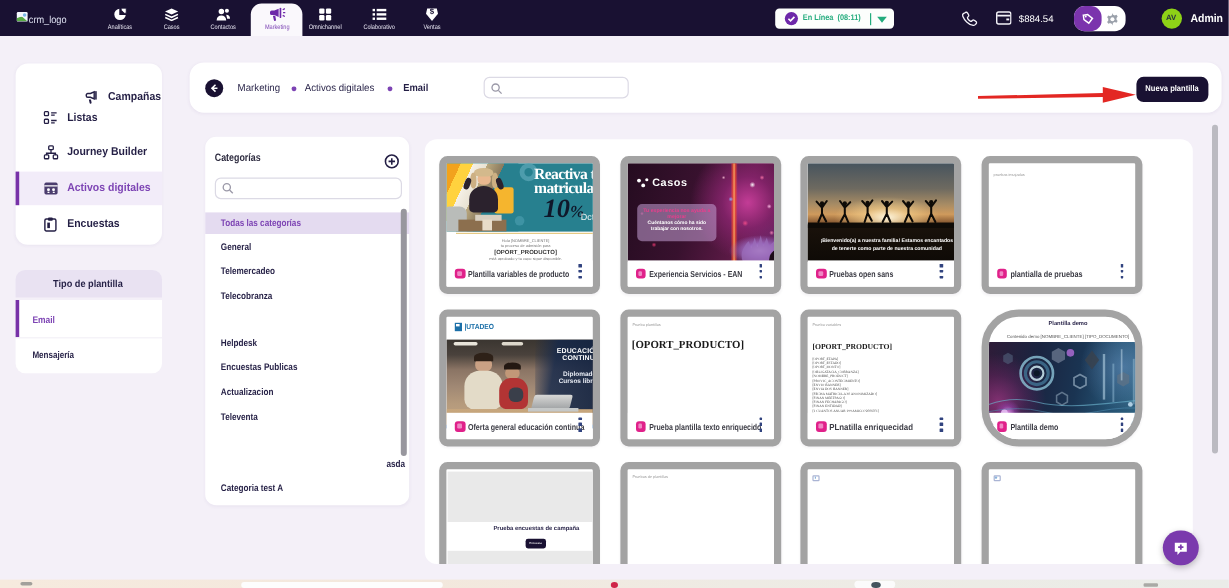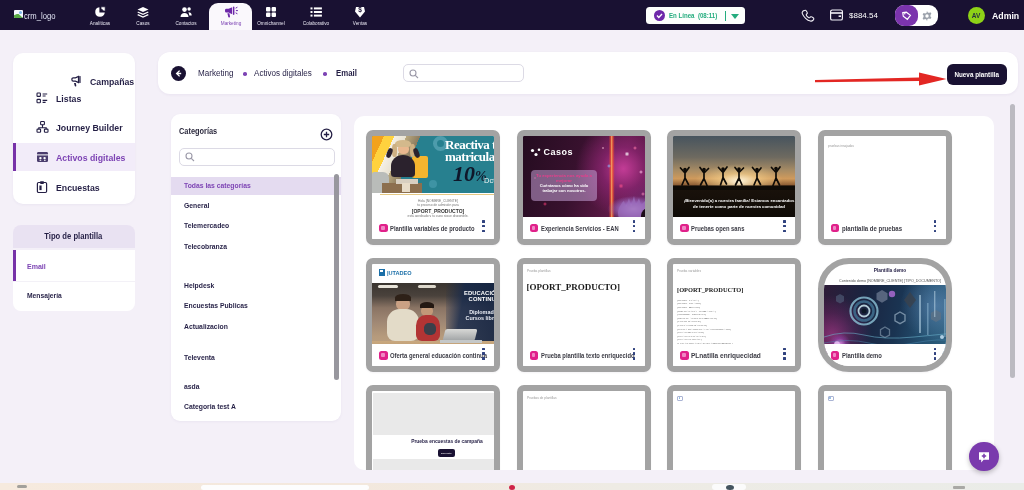--- a/index.html
+++ b/index.html
@@ -274,22 +274,22 @@
         <path d="M6.3 6.3 L9 9" stroke="#9b99a8" stroke-width="1.1"></path>
       </svg>
   </div>
   <div class="crow" style="top:63px; background:#e4dbf0; color:#7d44b4; height:17.5px; line-height:17.5px;"><span>Todas las categorías</span></div>
   <div class="crow" style="top:82px;"><span>General</span></div>
   <div class="crow" style="top:102px;"><span>Telemercadeo</span></div>
   <div class="crow" style="top:122.5px;"><span>Telecobranza</span></div>
   <div class="crow" style="top:162px;"><span>Helpdesk</span></div>
   <div class="crow" style="top:182px;"><span>Encuestas Publicas</span></div>
   <div class="crow" style="top:203px;"><span>Actualizacion</span></div>
-  <div class="crow" style="top:234px;"><span>Televenta</span></div>
-  <div class="crow" style="top:263px;"><span>asda</span></div>
+  <div class="crow" style="top:224px;"><span>Televenta</span></div>
+  <div class="crow" style="top:263px;text-align:right;"><span>asda</span></div>
   <div class="crow" style="top:283px;"><span>Categoria test A</span></div>
   <div class="abs" style="left:163px; top:60px; width:5px; height:206px; background:#98979e; border-radius:3px;"></div>
 </div>
 
 <div id="grid">
 
   <div class="card" style="left:12px; top:14px;">
     <div class="abs" style="left:0; top:0; width:132px; height:57px; background:#27808f; overflow:hidden;">
       <div class="abs" style="left:0; top:0; width:60px; height:57px; background:linear-gradient(115deg,#f2a21d 0%,#f2a21d 14%,#ffd23e 14%,#ffd23e 26%,#f5f0e6 26%,#e8e2d2 40%,#baa87e 40%,#8a7a5e 56%,#27808f 56%);"></div>
       <div class="abs" style="left:40px; top:20px; width:16px; height:22px; background:#f5b52e; border-radius:2px;"></div>

